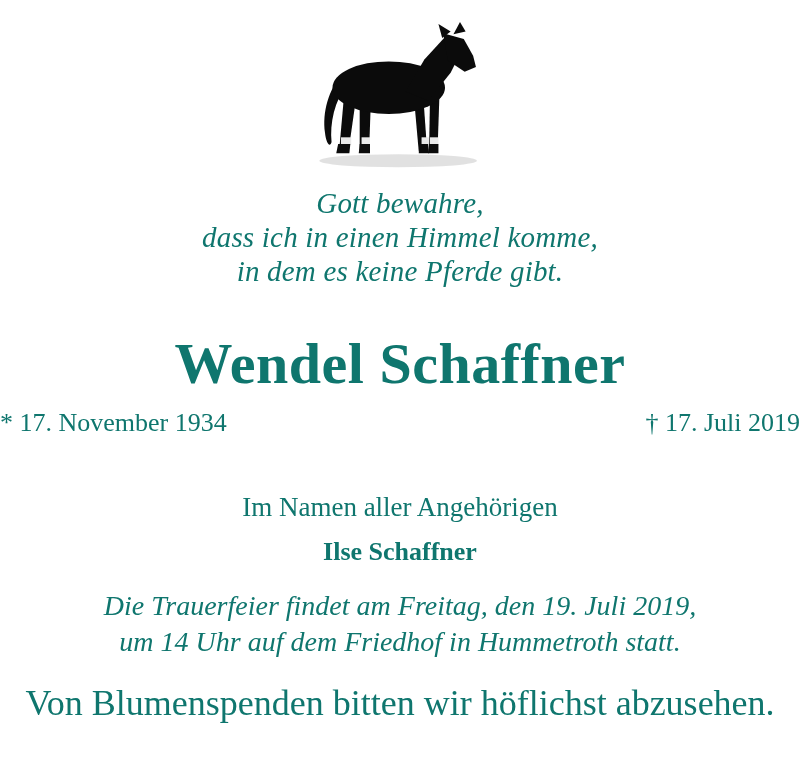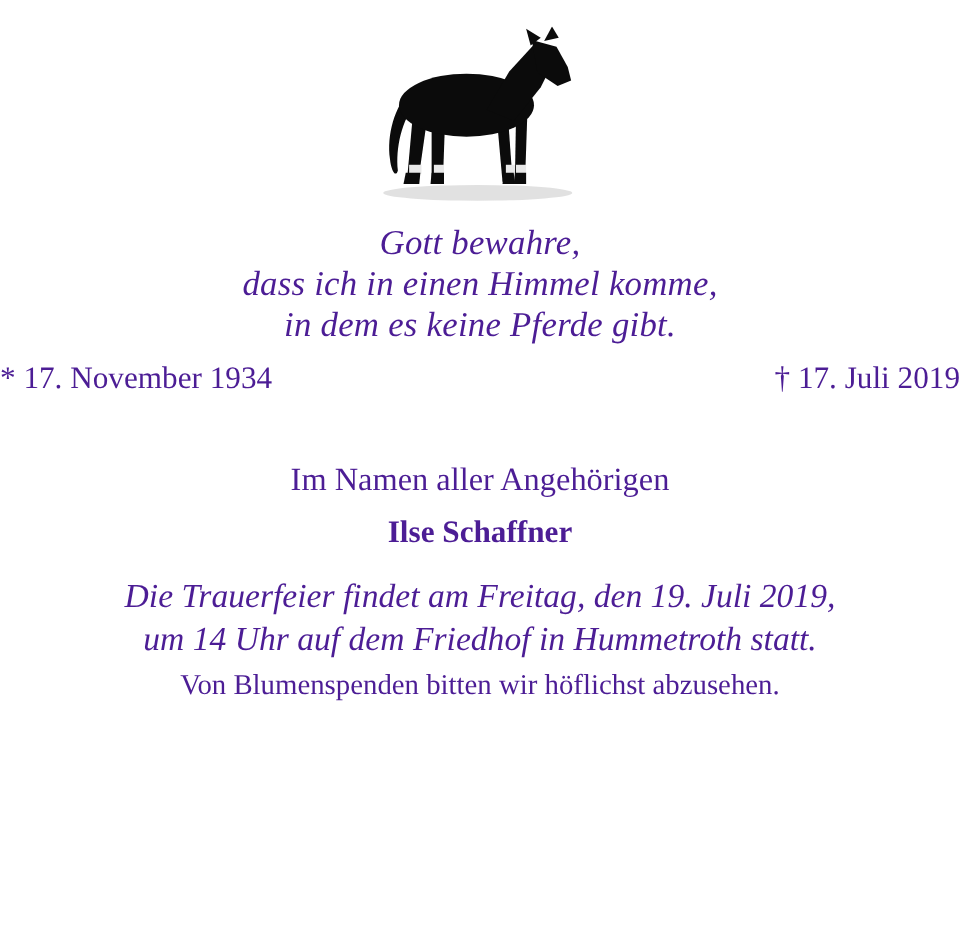--- a/index.html
+++ b/index.html
@@ -7,21 +7,21 @@
     padding: 0;
     background: #ffffff;
   }
   .page {
     position: relative;
     width: 800px;
     height: 783px;
     background: #ffffff;
     overflow: hidden;
     font-family: "Liberation Serif", "DejaVu Serif", serif;
-    color: #4c1d95;
+    color: #0f766e;
   }
   .col {
     width: 100%;
     text-align: center;
   }
   .horse-wrap {
     padding-top: 22px;
     display: flex;
     justify-content: center;
   }
@@ -59,22 +59,22 @@
     line-height: 32px;
     font-weight: bold;
   }
   .service {
     margin-top: 20px;
     font-size: 28px;
     line-height: 36px;
     font-style: italic;
   }
   .flowers {
-    margin-top: 2px;
-    font-size: 24px;
+    margin-top: 26px;
+    font-size: 36px;
     line-height: 34px;
   }
 </style>
 </head>
 <body>
 
 <div class="page">
 
   <div class="horse-wrap">
     <svg width="232" height="150" viewBox="0 0 240 160" xmlns="http://www.w3.org/2000/svg" aria-hidden="true">
@@ -115,20 +115,21 @@
       </g>
     </svg>
   </div>
 
   <div class="col quote">
     <div>Gott bewahre,</div>
     <div>dass ich in einen Himmel komme,</div>
     <div>in dem es keine Pferde gibt.</div>
   </div>
 
+  <div class="col deceased-name">Wendel Schaffner</div>
 
   <div class="dates">
     <span>* 17. November 1934</span>
     <span>† 17. Juli 2019</span>
   </div>
 
   <div class="col family-intro">Im Namen aller Angehörigen</div>
   <div class="col family-name">Ilse Schaffner</div>
 
   <div class="col service">

